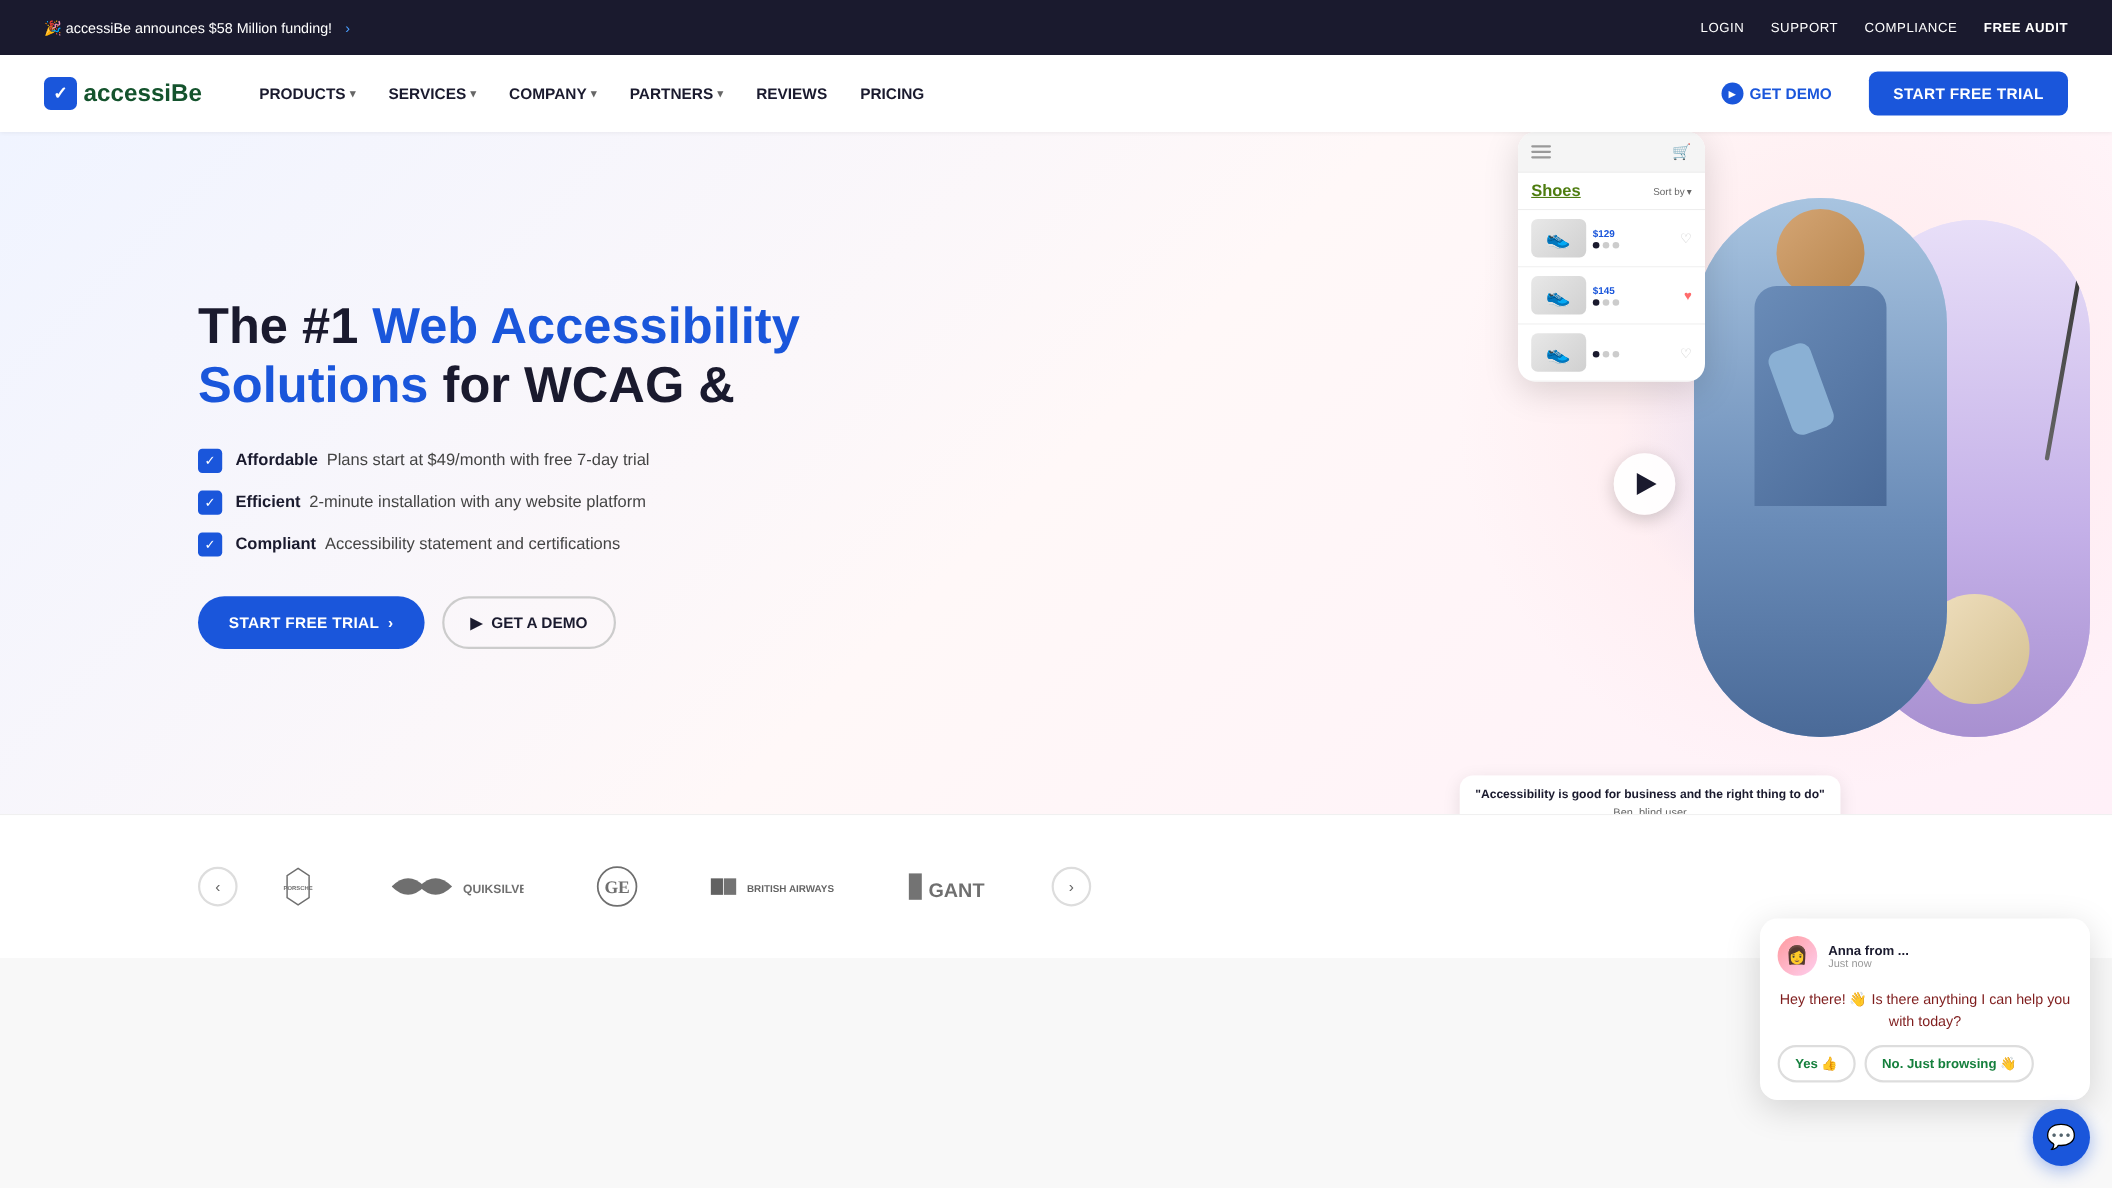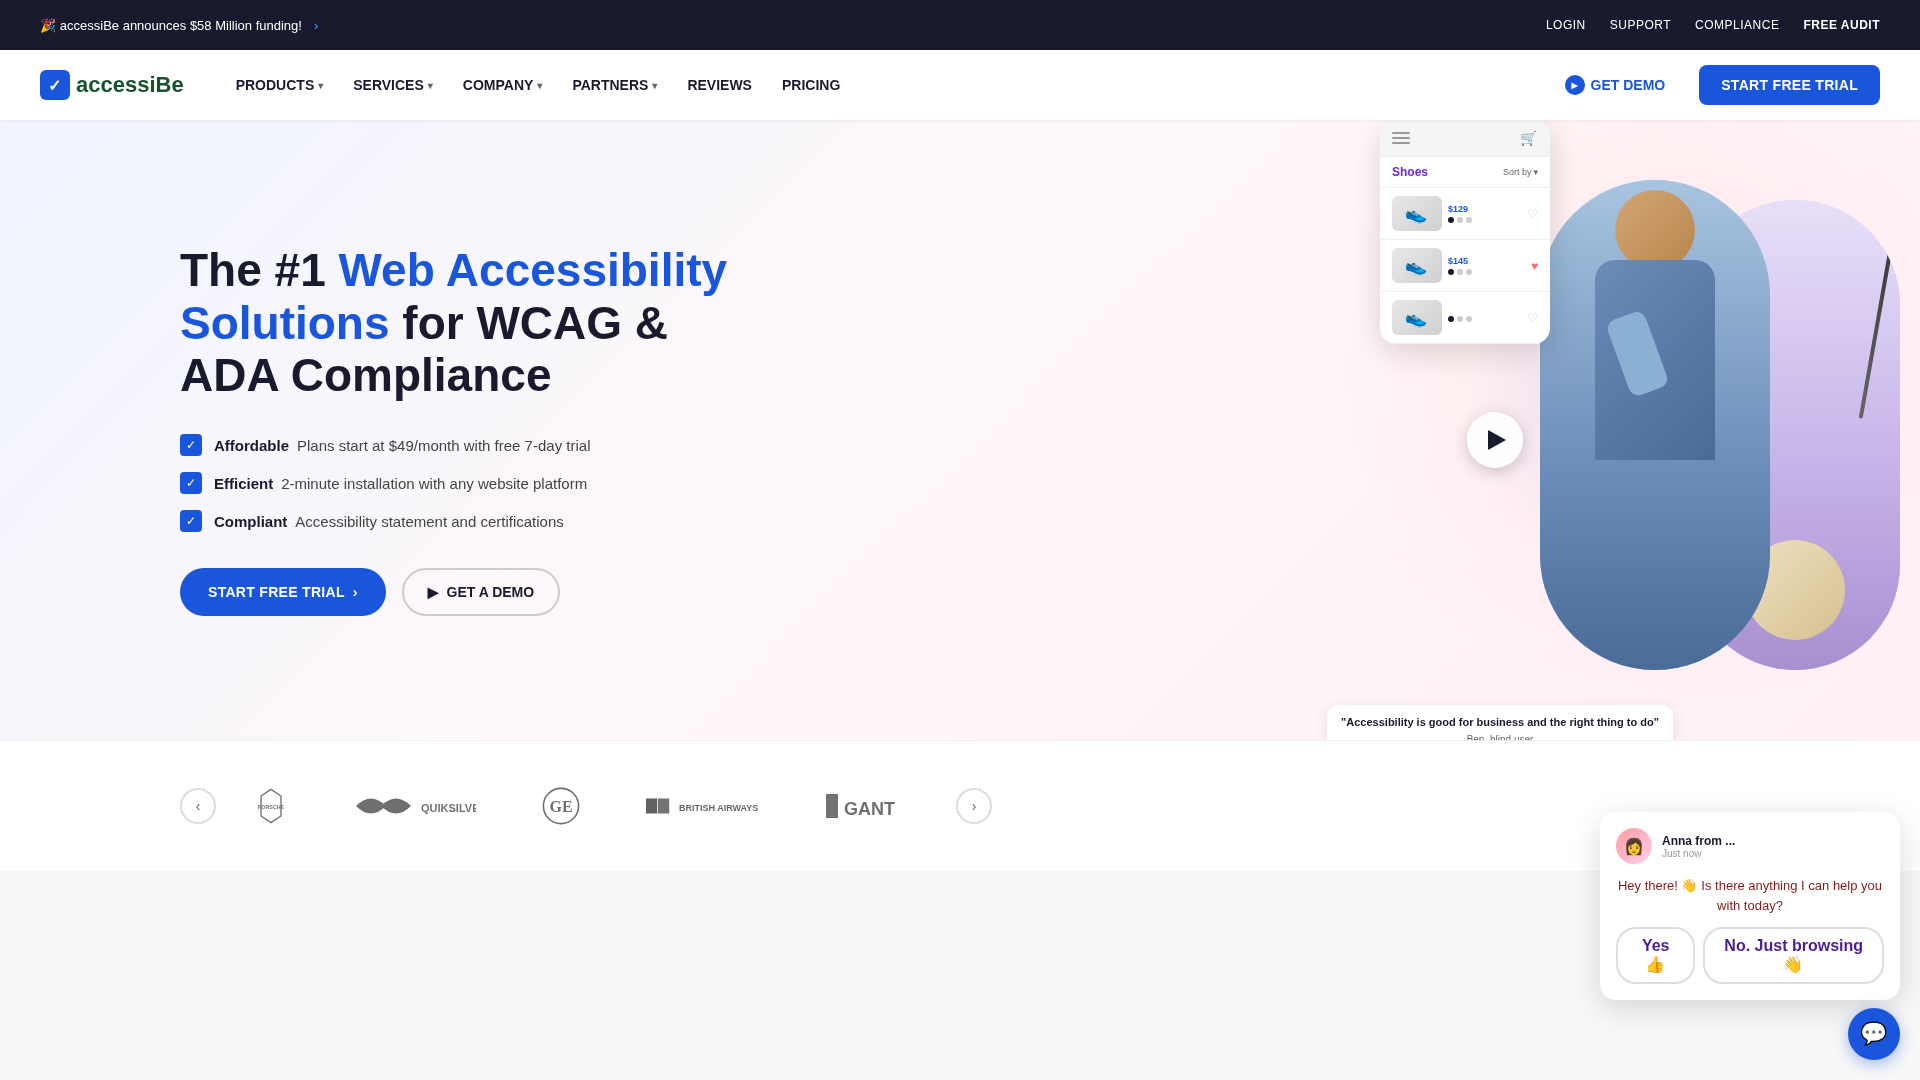--- a/index.html
+++ b/index.html
@@ -240,21 +240,21 @@
     .phone-header-lines { display: flex; flex-direction: column; gap: 3px; }
     .phone-header-line { width: 18px; height: 2px; background: #999; border-radius: 2px; }
     .cart-icon { font-size: 14px; }
     .phone-sort-bar {
       display: flex;
       align-items: center;
       justify-content: space-between;
       padding: 8px 12px;
       border-bottom: 1px solid #eee;
     }
-    .phone-sort-label { font-size: 12px; font-weight: 700; color: #6d28d9; }
+    .phone-sort-label { font-size: 15px; font-weight: 700; color: #4d7c0f; text-decoration: underline; }
     .sort-btn { font-size: 9px; color: #666; display: flex; align-items: center; gap: 2px; }
     .shoe-item {
       padding: 8px 12px;
       border-bottom: 1px solid #f0f0f0;
       display: flex;
       align-items: center;
       justify-content: space-between;
       gap: 6px;
     }
     .shoe-img {
@@ -425,26 +425,26 @@
     .chat-time { font-size: 10px; color: #999; }
     .chat-message { font-size: 13px; color: #7f1d1d; line-height: 1.5; text-align: center; }
     .chat-actions {
       display: flex;
       gap: 8px;
       margin-top: 12px;
     }
     .chat-action-btn {
       padding: 8px 14px;
       border-radius: 20px;
-      font-size: 16px;
+      font-size: 12px;
       font-weight: 600;
       cursor: pointer;
       border: 2px solid #ddd;
       background: #fff;
-      color: #4c1d95;
+      color: #15803d;
     }
     .chat-toggle-btn {
       width: 52px;
       height: 52px;
       background: #1a56db;
       border-radius: 50%;
       display: flex;
       align-items: center;
       justify-content: center;
       cursor: pointer;
@@ -534,21 +534,20 @@
       <span>GET DEMO</span>
     </button>
     <button class="start-trial-btn">START FREE TRIAL</button>
   </div>
 </nav>
 
 <section class="hero">
   <div class="hero-content">
     <h1 class="hero-title">
       <span>The #1 </span><span style="color:#1a56db;">Web Accessibility Solutions</span><span> for WCAG &amp;</span><br>
-      <span>ADA Compliance</span>
     </h1>
     <div class="hero-features">
       <div class="hero-feature">
         <div class="check-icon">✓</div>
         <span><span class="feature-label">Affordable</span><span>Plans start at $49/month with free 7-day trial</span></span>
       </div>
       <div class="hero-feature">
         <div class="check-icon">✓</div>
         <span><span class="feature-label">Efficient</span><span>2-minute installation with any website platform</span></span>
       </div>

